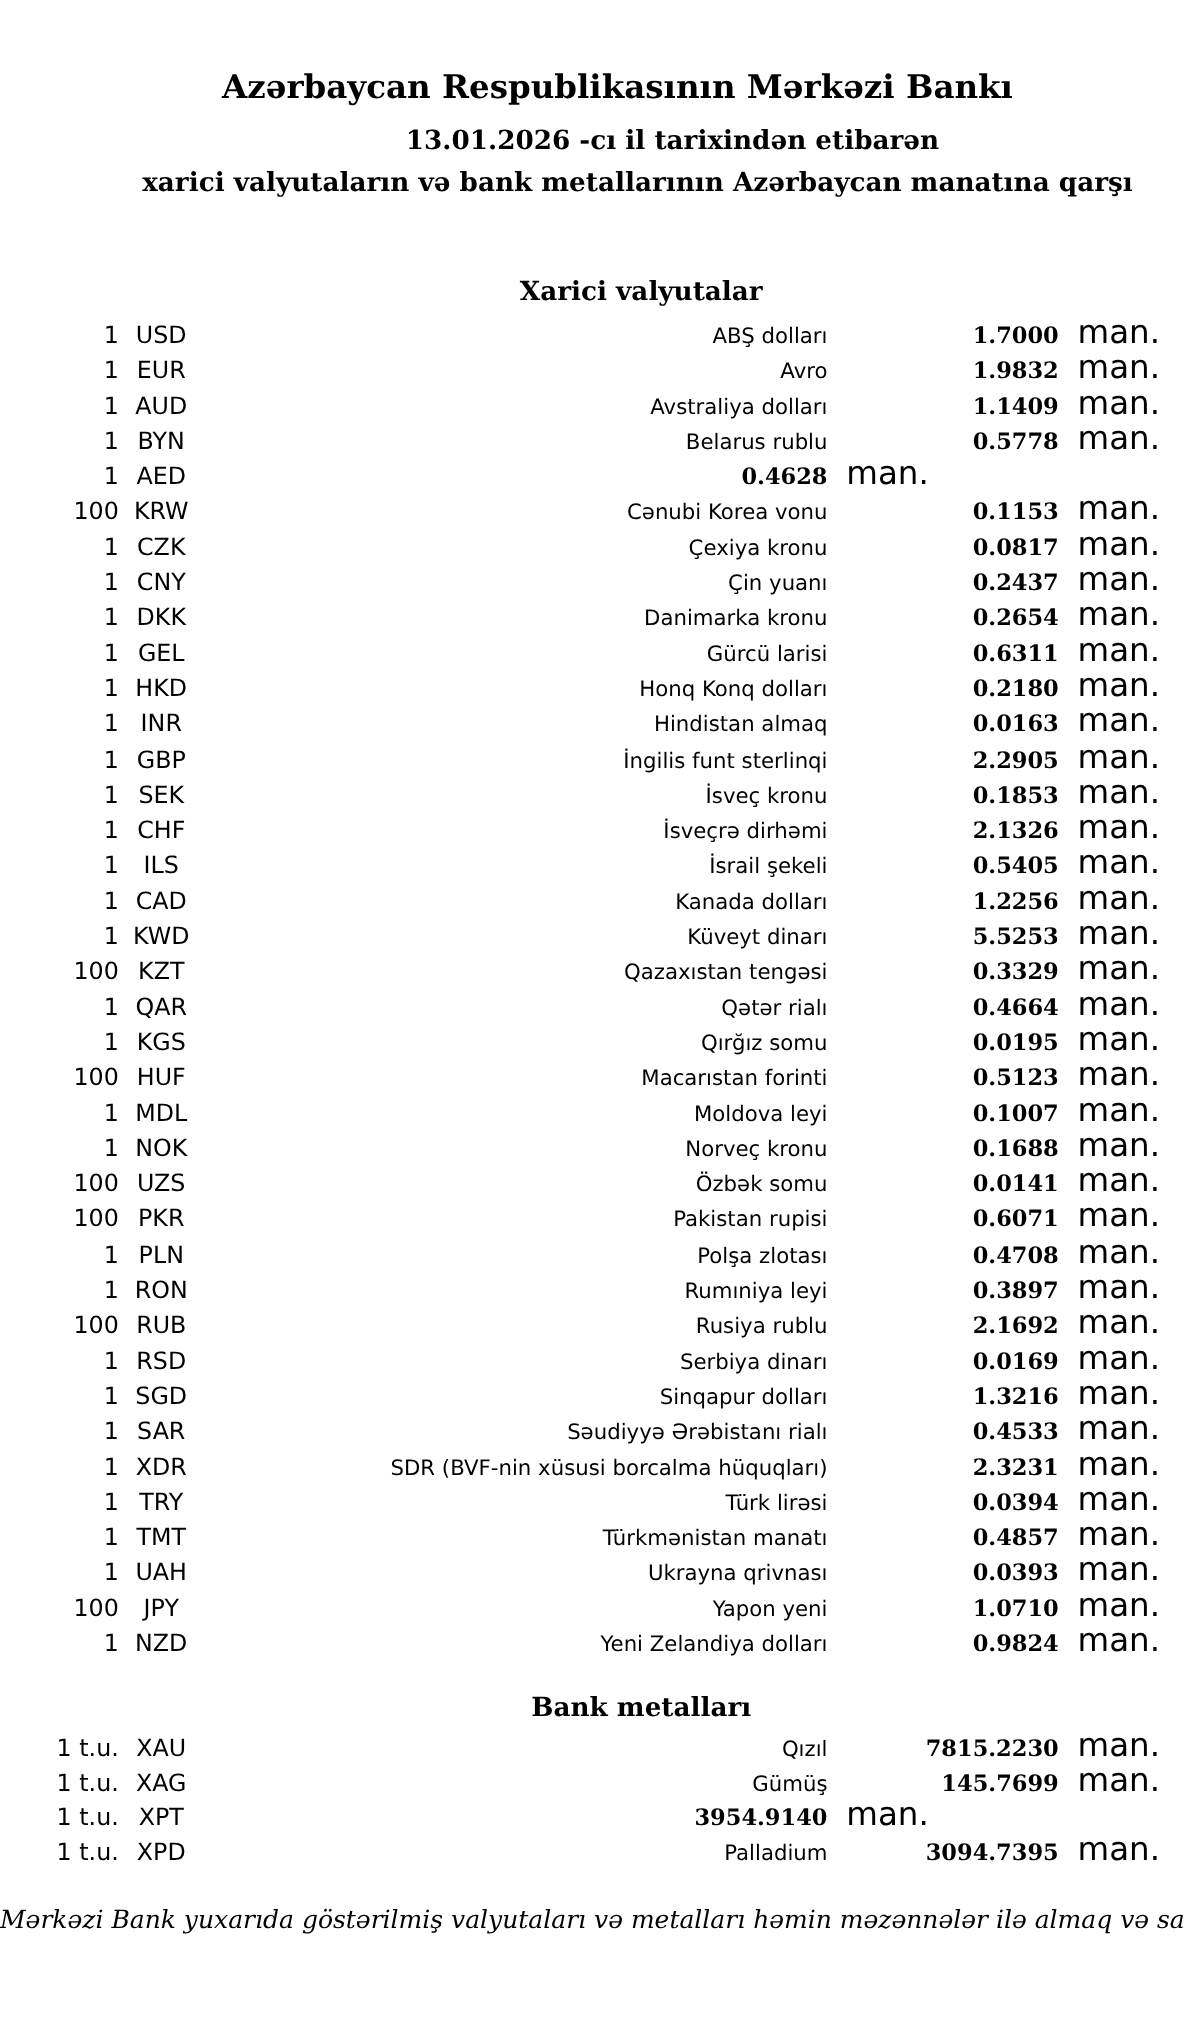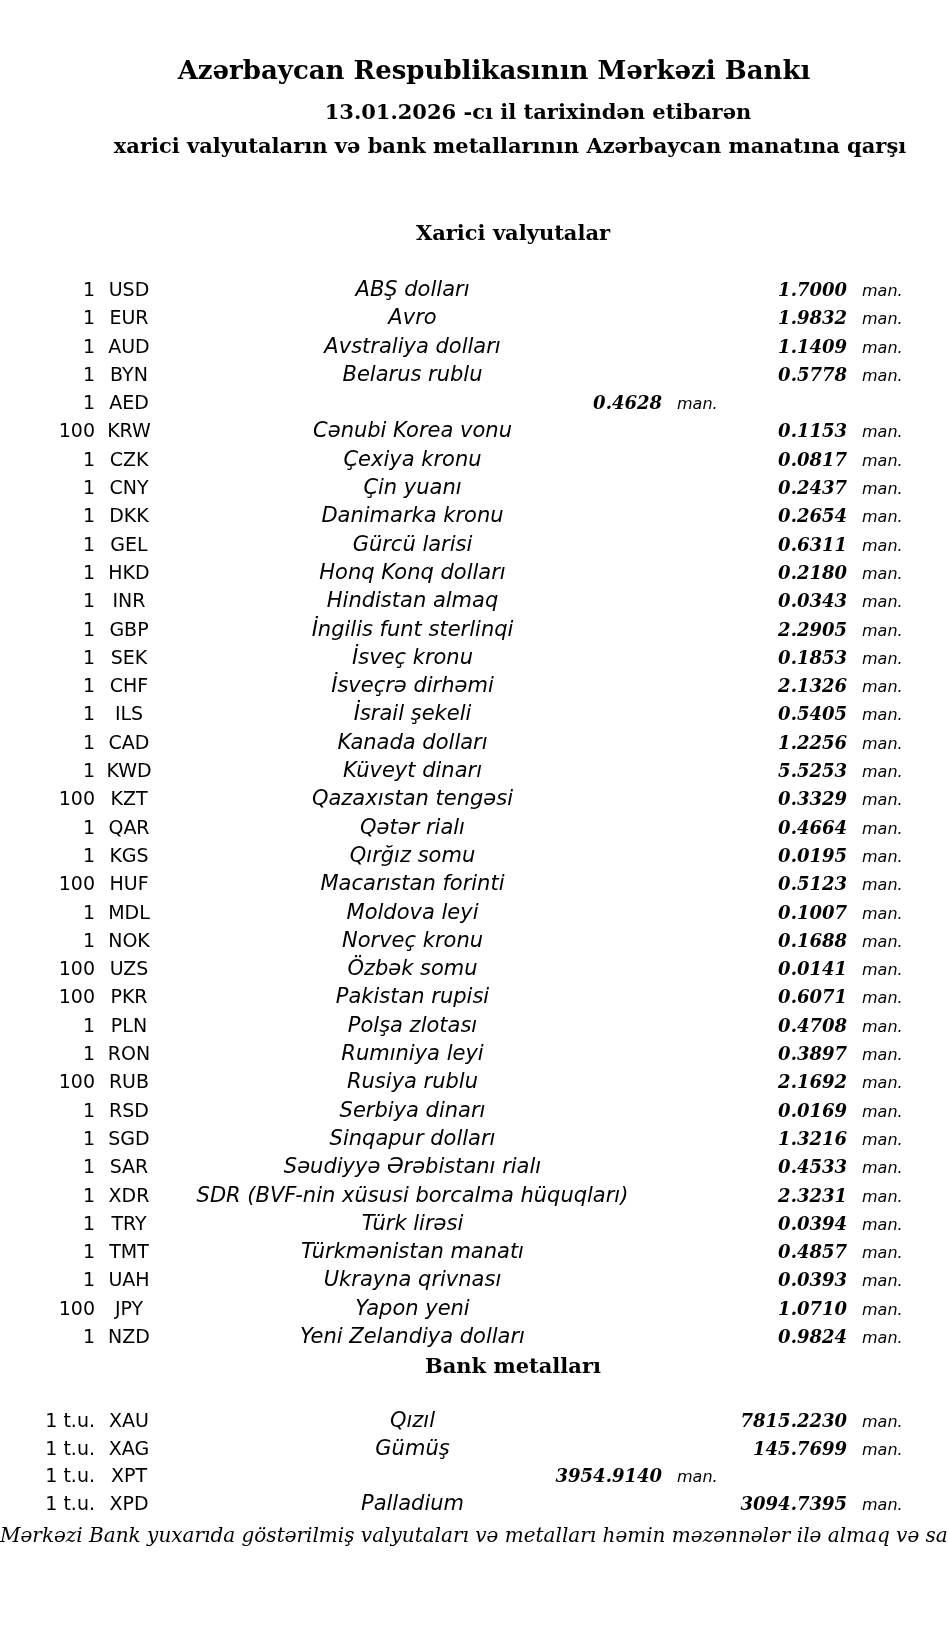--- a/index.html
+++ b/index.html
@@ -65,41 +65,37 @@
     height: 28.3px;
   }
   #metal-table .row { height: 27.5px; }
   .qty {
     text-align: right;
     font-size: 19px;
   }
   .code {
     text-align: center;
     font-size: 19px;
-    margin-top: 27px;
   }
   .cname {
-    text-align: center;
-    font-size: 21px;
+    text-align: right;
+    font-size: 17px;
     white-space: nowrap;
-    font-style: italic;
   }
   .rate {
     text-align: right;
     font-family: "DejaVu Serif", serif;
-    font-style: italic;
     font-weight: bold;
     font-size: 18px;
     white-space: nowrap;
   }
   .unit {
     text-align: left;
     padding-left: 15px;
-    font-size: 16px;
-    font-style: italic;
+    font-size: 26px;
   }
   .disclaimer {
     margin-top: 30px;
     text-align: center;
     font-family: "DejaVu Serif", serif;
     font-style: italic;
     font-size: 20px;
     line-height: 26px;
     white-space: nowrap;
   }
@@ -199,21 +195,21 @@
       <span class="code">HKD</span>
       <span class="cname">Honq Konq dolları</span>
       <span class="rate">0.2180</span>
       <span class="unit">man.</span>
     </div>
 
     <div class="row">
       <span class="qty">1</span>
       <span class="code">INR</span>
       <span class="cname">Hindistan almaq</span>
-      <span class="rate">0.0343</span>
+      <span class="rate">0.0163</span>
       <span class="unit">man.</span>
     </div>
 
     <div class="row">
       <span class="qty">1</span>
       <span class="code">GBP</span>
       <span class="cname">İngilis funt sterlinqi</span>
       <span class="rate">2.2905</span>
       <span class="unit">man.</span>
     </div>

